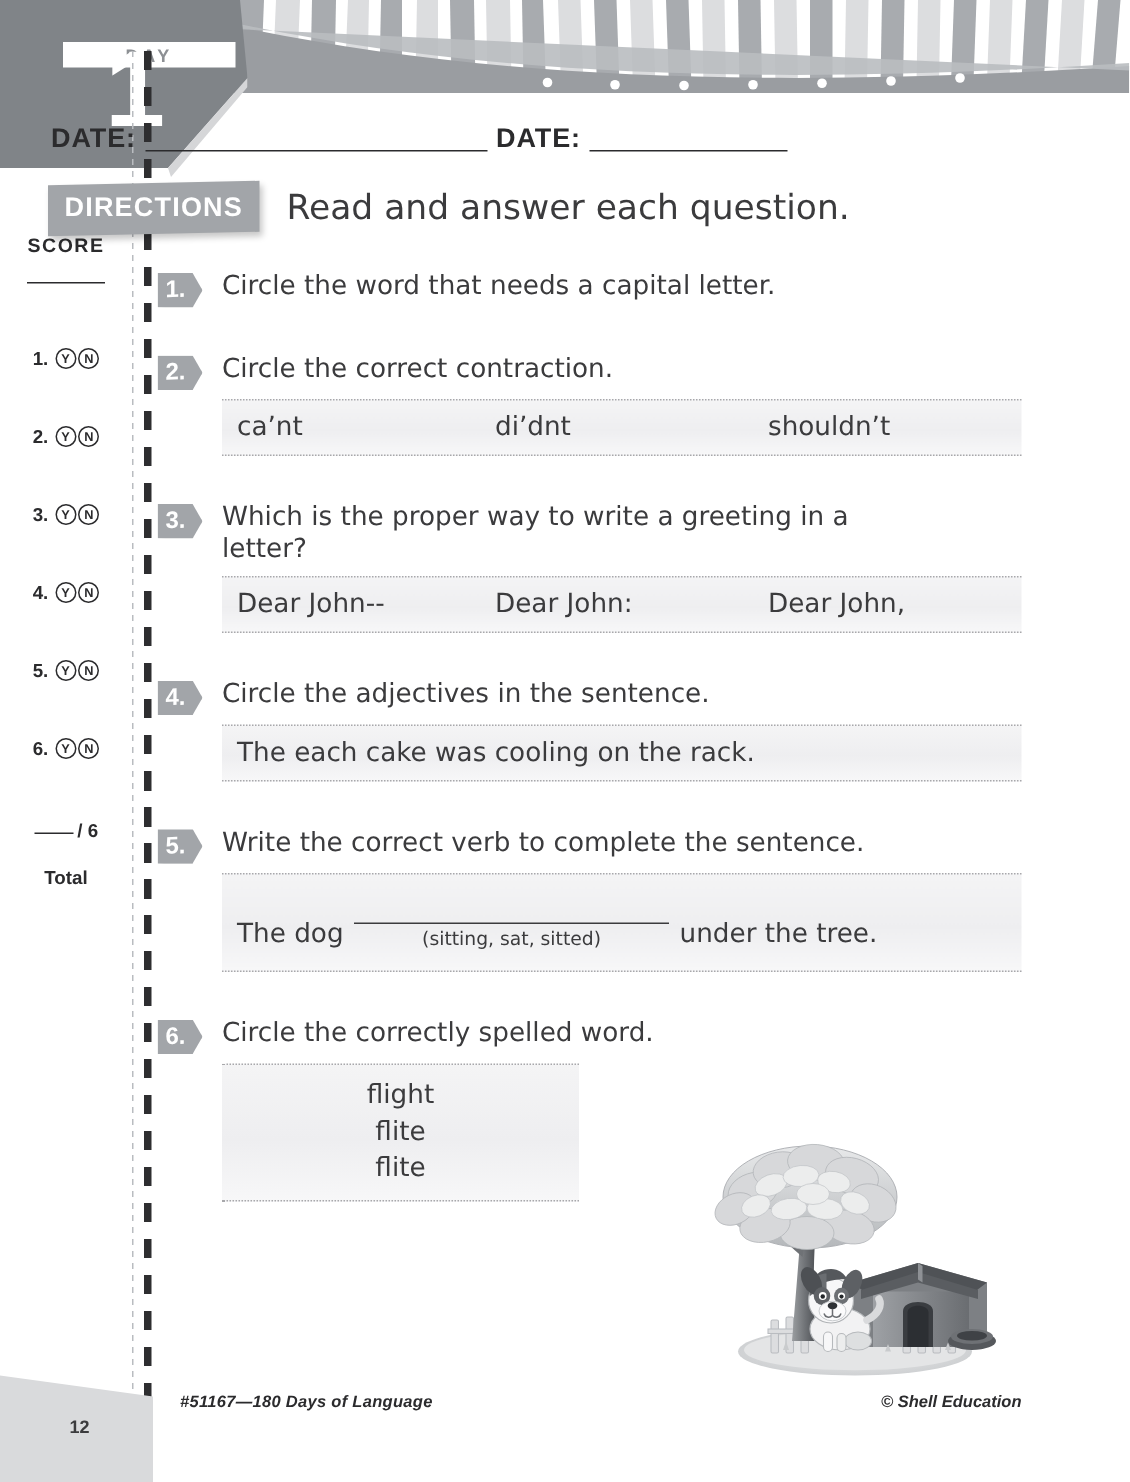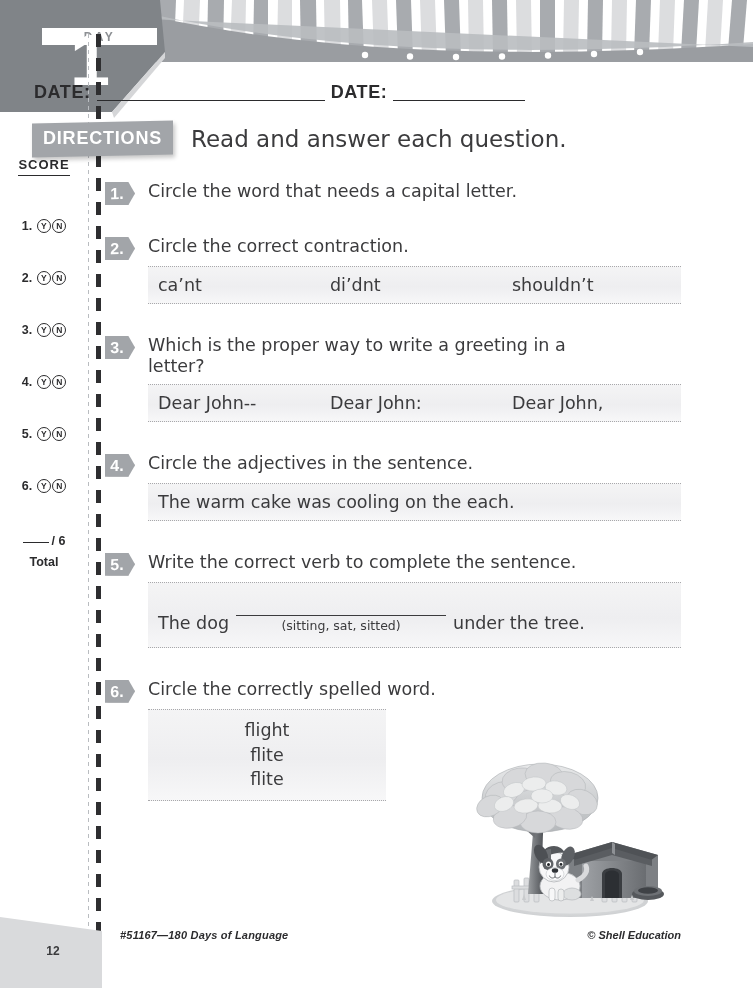--- a/index.html
+++ b/index.html
@@ -89,21 +89,21 @@
     position: absolute;
     left: 0; top: 155px;
     width: 88px;
     text-align: center;
     color: #2b2b2d;
   }
   .score-title {
     font-family: "Liberation Sans Narrow", "Liberation Sans", sans-serif;
     font-size: 13px; font-weight: bold;
     letter-spacing: 1px;
-    padding-bottom: 3px;
+    padding-bottom: 17px;
     display: inline-block;
     border-bottom: 1.6px solid #2b2b2d;
     color: #2b2b2d;
   }
   .score-items { margin-top: 24px; }
   .score-row {
     display: flex;
     align-items: center;
     justify-content: center;
     height: 52px;
@@ -132,21 +132,21 @@
     font-weight: bold;
     color: #2b2b2d;
   }
   .score-total .blank {
     display: inline-block;
     width: 26px;
     border-bottom: 1.5px solid #2b2b2d;
     margin-right: 3px;
     vertical-align: 2px;
   }
-  .score-total-label { margin-top: 7px; }
+  .score-total-label { margin-top: 17px; }
 
   
   .namedate {
     position: absolute;
     left: 34px; top: 82px;
     width: 560px;
     display: flex;
     align-items: flex-end;
   }
   .nd-label {
@@ -530,21 +530,21 @@
 
     <div class="q" style="margin-bottom:30px;">
       <div class="q-head">
         <div class="q-badge">
           <div class="tag"></div>
           <div class="tagnum">4.</div>
         </div>
         <div class="q-prompt">Circle the adjectives in the sentence.</div>
       </div>
       <div class="q-answer">
-        <span>The warm cake was cooling on the each.</span>
+        <span>The each cake was cooling on the rack.</span>
       </div>
     </div>
 
     <div class="q" style="margin-bottom:30px;">
       <div class="q-head">
         <div class="q-badge">
           <div class="tag"></div>
           <div class="tagnum">5.</div>
         </div>
         <div class="q-prompt">Write the correct verb to complete the sentence.</div>

